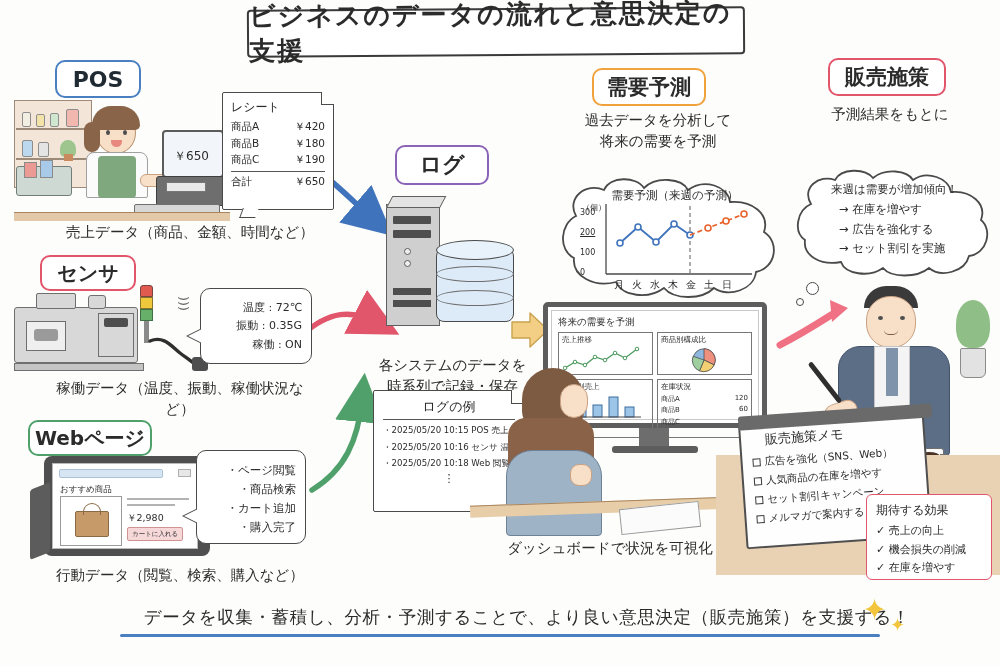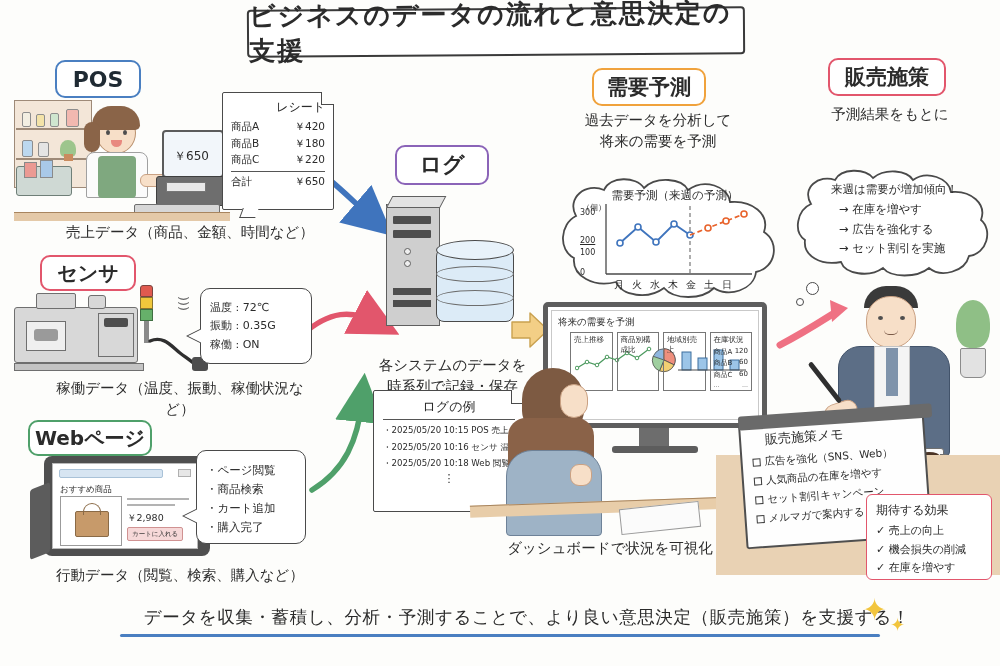--- a/index.html
+++ b/index.html
@@ -44,26 +44,26 @@
   #cap-log    { left: 360px; top: 355px; width: 185px; }
   #cap-dash   { left: 490px; top: 538px; width: 240px; }
   #cap-fc     { left: 570px; top: 110px; width: 176px; }
   #cap-sales  { left: 800px; top: 104px; width: 180px; }
 
   
   .paper {
     background: #fff; border: 1.8px solid #4a4a4a; border-radius: 2px;
   }
   .bubble {
-    background: #fff; border: 1.8px solid #4a4a4a; border-radius: 10px;
+    background: #fff; border: 1.8px solid #4a4a4a; border-radius: 10px; text-align: right;
   }
 
   
   #receipt { left: 222px; top: 92px; width: 112px; height: 118px; padding: 6px 8px; }
-  #receipt .rc-title { text-align: right; font-size: 12px; margin-bottom: 4px; }
+  #receipt .rc-title { text-align: left; font-size: 12px; margin-bottom: 4px; }
   #receipt .rc-row { display: flex; justify-content: space-between; font-size: 10.5px; margin: 2.5px 0; }
   #receipt .rc-sep { border-top: 1px solid #555; margin: 4px 0 3px; }
   #receipt .tail {
     position: absolute; left: 18px; bottom: -9px; width: 16px; height: 10px;
     background: #fff; border-left: 1.8px solid #4a4a4a; border-bottom: 1.8px solid #4a4a4a;
     transform: skewX(-20deg);
   }
   #receipt .corner {
     position: absolute; right: -1px; top: -1px; width: 13px; height: 13px;
     background: #fdfdfb; border-left: 1.6px solid #4a4a4a; border-bottom: 1.6px solid #4a4a4a;
@@ -115,21 +115,21 @@
   #idea-inner .hd { font-size: 11.5px; margin-bottom: 5px; }
   #idea-inner .li { font-size: 11.5px; margin: 4.5px 0 4.5px 8px; }
   .think-dot { position: absolute; border: 1.7px solid #4a4a4a; border-radius: 50%; background: #fff; }
 
   
   #monitor { left: 543px; top: 302px; width: 224px; height: 126px;
              border: 5px solid #5d5d5d; border-radius: 5px; background: #fff; }
   #monitor .screen { position: absolute; inset: 3px; background: #fff;
                      border: 1px solid #c9c9c9; padding: 5px 6px; }
   #dash-title { font-size: 9.5px; margin-bottom: 3px; }
-  .dash-grid { display: grid; grid-template-columns: 1fr 1fr 1fr 1fr; grid-template-rows: 1fr 1fr; gap: 4px; height: 106px; margin-left: 12px; }
+  .dash-grid { display: grid; grid-template-columns: 1fr 1fr; grid-template-rows: 1fr 1fr; gap: 4px; height: 106px; }
   .dash-card { border: 1px solid #777; padding: 2px 3px; position: relative; }
   .dash-card .ct { font-size: 7.5px; }
   .stand { position: absolute; background: #6a6a6a; }
   #monitor-neck { left: 639px; top: 428px; width: 30px; height: 20px; background:#6d6d6d; }
   #monitor-base { left: 612px; top: 446px; width: 86px; height: 7px; background:#5d5d5d; border-radius: 3px; }
 
   
   .inv-row { display: flex; justify-content: space-between; font-size: 7px; margin-top: 1.5px; }
 
   
@@ -246,21 +246,21 @@
     <div class="rc-row">
       <span>商品A</span>
       <span>￥420</span>
     </div>
     <div class="rc-row">
       <span>商品B</span>
       <span>￥180</span>
     </div>
     <div class="rc-row">
       <span>商品C</span>
-      <span>￥220</span>
+      <span>￥190</span>
     </div>
     <div class="rc-sep"></div>
     <div class="rc-row">
       <span>合計</span>
       <span>￥650</span>
     </div>
     <div class="tail"></div>
   </div>
 
   <div class="abs caption" id="cap-pos">売上データ（商品、金額、時間など）</div>
@@ -382,21 +382,21 @@
                C196,24 214,38 208,56 C224,66 220,92 200,96 C198,114 172,122 158,112
                C146,124 118,124 108,112 C92,124 66,120 60,106 C38,112 16,100 18,82
                C2,74 4,48 20,40 Z" fill="#ffffff" stroke="#4a4a4a" stroke-width="1.8"></path>
     </svg>
 
     <div id="fc-chart">
       <div class="fc-title">需要予測（来週の予測）</div>
       <div id="fc-unit">（個）</div>
 
       <div class="fc-ytick" style="left:-2px;top:20px;width:22px;">300</div>
-      <div class="fc-ytick" style="left:-2px;top:48px;width:22px;text-decoration:underline;">200</div>
+      <div class="fc-ytick" style="left:-2px;top:40px;width:22px;text-decoration:underline;">200</div>
       <div class="fc-ytick" style="left:-2px;top:60px;width:22px;">100</div>
       <div class="fc-ytick" style="left:-2px;top:80px;width:22px;">0</div>
 
       <svg style="position:absolute;left:22px;top:16px;width:150px;height:74px;">
         <line x1="2" y1="0" x2="2" y2="70" stroke="#4a4a4a" stroke-width="1.3"></line>
         <line x1="2" y1="70" x2="148" y2="70" stroke="#4a4a4a" stroke-width="1.3"></line>
         <line x1="86" y1="2" x2="86" y2="70" stroke="#6a6a6a" stroke-width="1.1" stroke-dasharray="4,3"></line>
 
         <polyline points="16,39 34,23 52,38 70,20 86,31" fill="none" stroke="#3f74bd" stroke-width="1.8"></polyline>
         <circle cx="16" cy="39" r="3" fill="#fff" stroke="#3f74bd" stroke-width="1.6"></circle>

